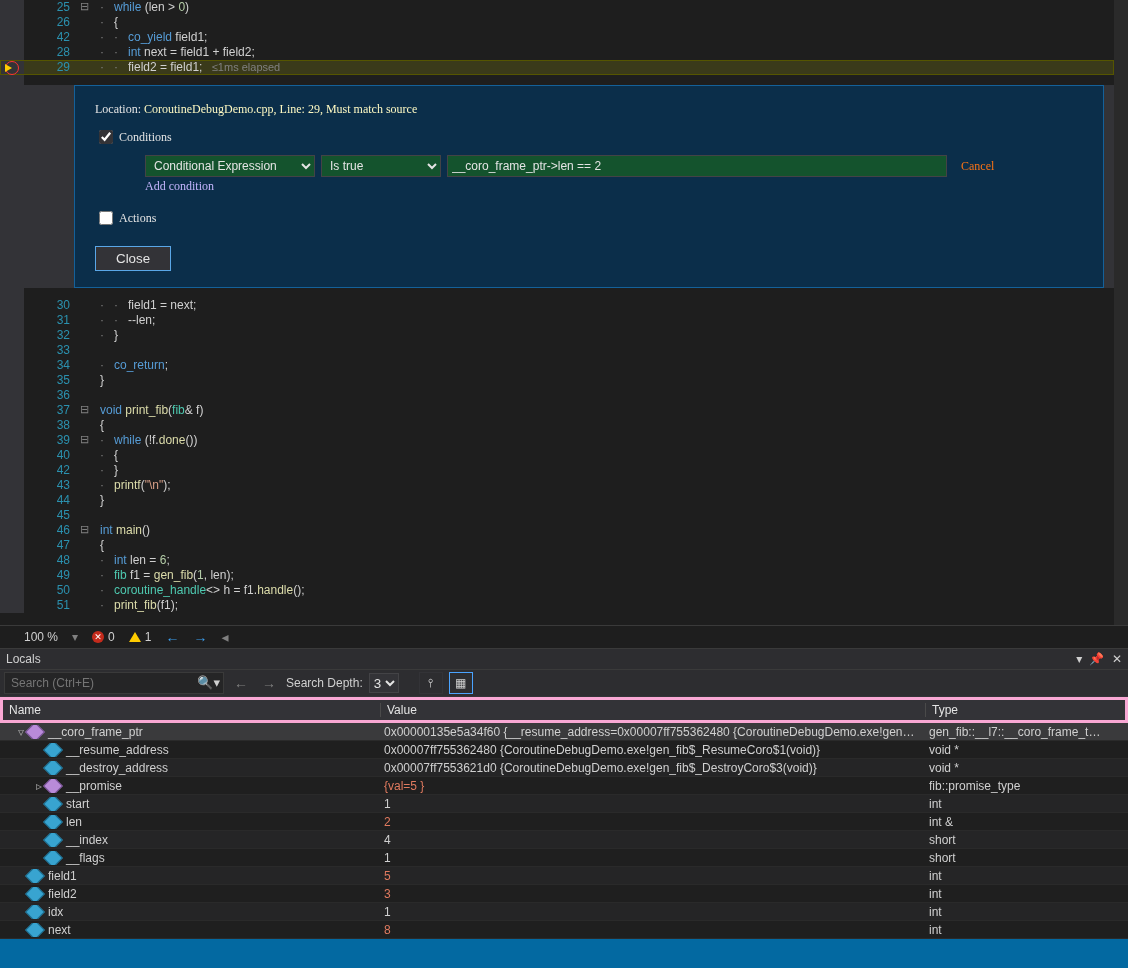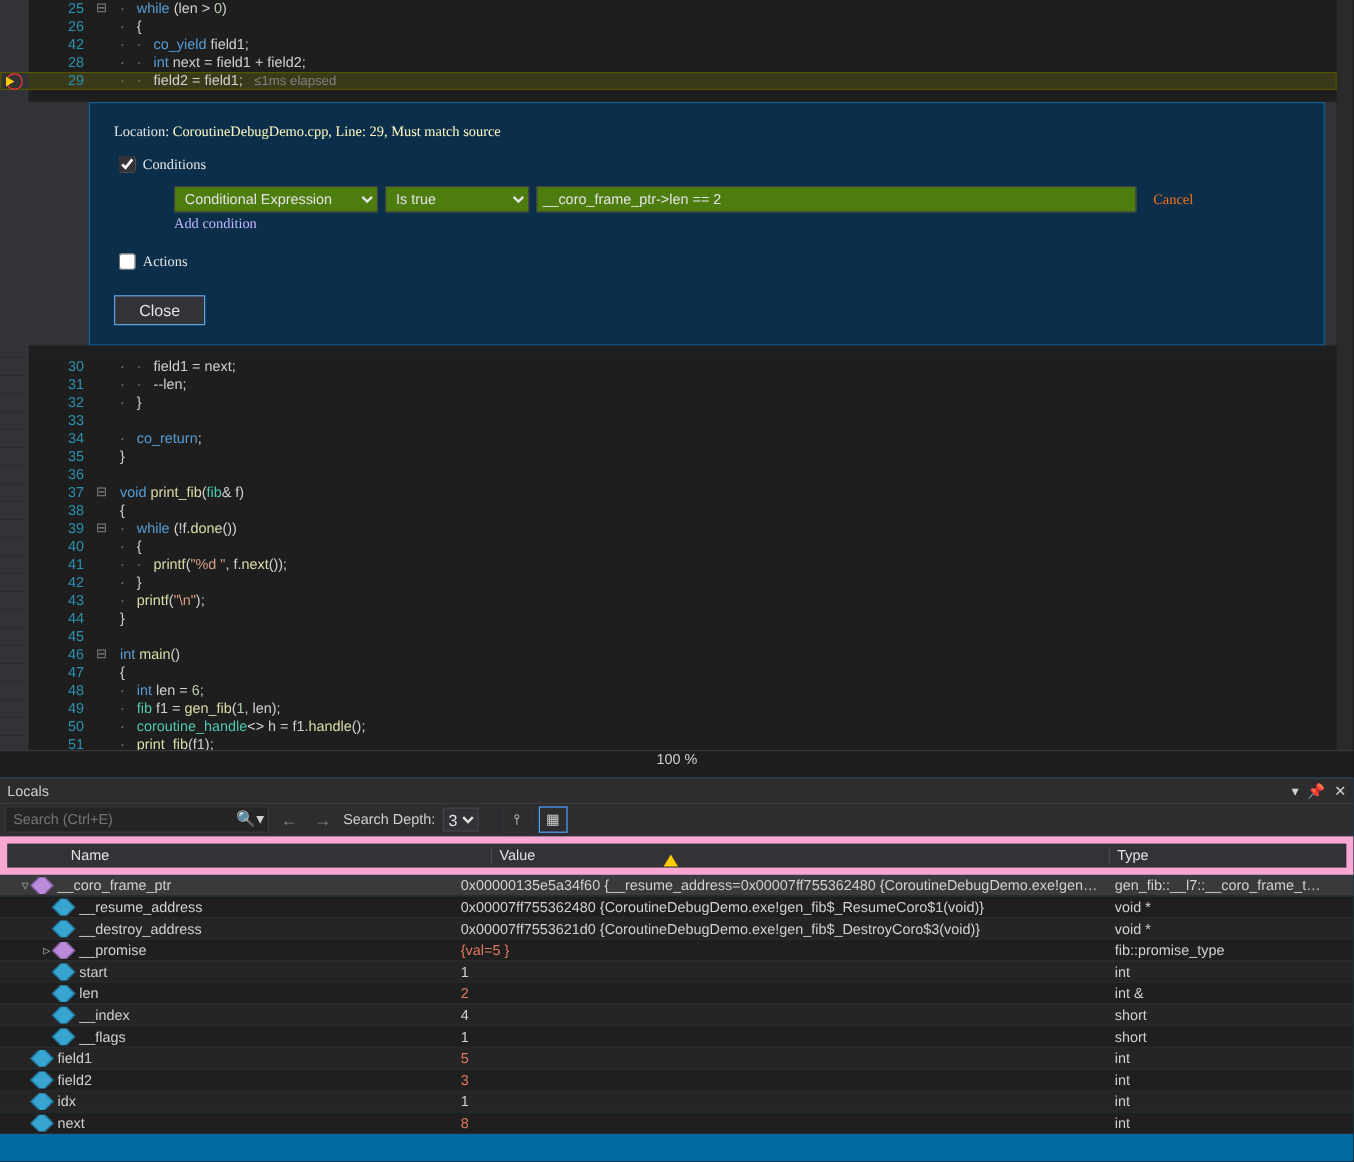--- a/index.html
+++ b/index.html
@@ -26,51 +26,51 @@
   .bp-arrow { position:absolute; left:-1px; top:2px; width:0; height:0; border-top:4px solid transparent; border-bottom:4px solid transparent; border-left:7px solid #ffcc00; }
 
   
   .bp-panel-row { padding-left:24px; }
   .bpset { margin:0 0 0 74px; background:#0b2e4a; border:1px solid #14619a; color:#e4e4e4; padding:16px 20px 16px 20px; font-family:"Segoe UI"; font-size:12px; width:1030px; box-sizing:border-box; }
   .bpset .loc { margin-bottom:10px; }
   .bpset .loc a { color:#fef9c3; text-decoration:none; }
   .bpset .chk { display:flex; align-items:center; margin-bottom:8px; }
   .bpset .chk input { margin-right:6px; background:#333337; }
   .cond-row { display:flex; align-items:center; margin-left:50px; gap:6px; margin-bottom:2px; }
-  .cond-row select, .cond-row input[type=text] { background:#4d7c0f; color:#e4e4e4; border:1px solid #434346; height:22px; font-size:12px; padding:0 4px; box-sizing:border-box; }
+  .cond-row select, .cond-row input[type=text] { background:#14532d; color:#e4e4e4; border:1px solid #434346; height:22px; font-size:12px; padding:0 4px; box-sizing:border-box; }
   .cond-row .sel1 { width:170px; }
   .cond-row .sel2 { width:120px; }
   .cond-row .txt { width:500px; }
   .cond-row .cancel { color:#f97316; margin-left:8px; cursor:pointer; }
   .addcond { color:#c4b5fd; margin-left:50px; cursor:pointer; display:inline-block; margin-bottom:14px; }
   .closebtn { background:#333337; border:1px solid #5aa7e8; color:#e4e4e4; padding:4px 20px; cursor:pointer; margin-top:10px; }
 
   
-  .status { height:22px; background:#1e1e1e; border-top:1px solid #3a3a3a; display:flex; align-items:center; padding:0 8px; gap:14px; color:#d0d0d0; font-size:12px;flex-direction:column; }
+  .status { height:22px; background:#1e1e1e; border-top:1px solid #3a3a3a; display:flex; align-items:center; padding:0 24px; gap:14px; color:#d0d0d0; font-size:12px; }
   .status .zoom { color:#d0d0d0; }
   .status .err { display:flex; align-items:center; gap:4px; }
   .icon-circle-x { display:inline-block; width:12px; height:12px; border-radius:50%; background:#c42b1c; color:#fff; font-size:9px; line-height:12px; text-align:center; }
   .icon-tri-warn { display:inline-block; width:0; height:0; border-left:6px solid transparent; border-right:6px solid transparent; border-bottom:10px solid #ffcc00; position:relative; }
   .status .nav { color:#3ca0f0; font-size:14px; }
 
   
   .locals { flex:1; background:#0369a1; border-top:1px solid #3a3a3a; display:flex; flex-direction:column; }
   .locals-title { background:#2d2d30; height:20px; display:flex; align-items:center; justify-content:space-between; padding:0 6px; border-bottom:1px solid #3a3a3a; }
   .locals-title .icons span { margin-left:4px; color:#d0d0d0; cursor:pointer; }
   .locals-toolbar { height:26px; background:#2d2d30; display:flex; align-items:center; padding:0 4px; gap:6px; border-bottom:1px solid #333337; }
   .search-wrap { position:relative; width:220px; }
   .search-wrap input { width:100%; background:#252526; border:1px solid #3a3a3a; color:#e4e4e4; height:22px; padding:0 22px 0 6px; box-sizing:border-box; font-size:12px; }
   .search-wrap .mag { position:absolute; right:4px; top:3px; color:#d0d0d0; cursor:pointer; font-size:13px; }
   .locals-toolbar .nav-arr { color:#808080; font-size:14px; padding:0 4px; }
   .locals-toolbar .depth-lbl { color:#d0d0d0; }
   .locals-toolbar select { background:#333337; border:1px solid #434346; color:#e4e4e4; height:20px; }
   .tool-icon { width:22px; height:20px; border:1px solid #333337; display:flex; align-items:center; justify-content:center; cursor:pointer; color:#d0d0d0; }
   .tool-icon.sel { border:1px solid #4aa3ff; }
 
-  .grid-head { display:flex; background:#333337; height:20px; align-items:center; border:6px solid #f9a8d4;padding-left:47px; }
+  .grid-head { display:flex; background:#333337; height:20px; align-items:center; border:3px solid #f9a8d4; }
   .grid-head div { padding:0 6px; color:#e4e4e4; font-size:12px; }
   .col-name { width:378px; box-sizing:border-box; border-right:1px solid #4a4a4a; }
   .col-val  { width:545px; box-sizing:border-box; border-right:1px solid #4a4a4a; }
   .col-type { flex:1; flex: 0 0 185px; }
   .grid-body { flex:1; overflow:auto; }
   .grid-row { display:flex; height:17px; align-items:center; border-bottom:1px solid #2a2a2a; font-size:12px; }
   .grid-row:nth-child(even){ background:#1f1f1f; }
   .grid-row:nth-child(odd){ background:#252526; }
   .grid-row.sel { background:#3a3a3c; }
   .cell { padding:0 6px; box-sizing:border-box; overflow:hidden; white-space:nowrap; text-overflow:ellipsis; }
@@ -219,26 +219,20 @@
               <div class="bp"></div>
               <div class="ln">39</div>
               <div class="fold">⊟</div>
               <div class="src"><span class="lg">·   </span><span class="kw">while</span> (!f.<span class="fn">done</span>())</div>
             </div>
             <div class="code-row">
               <div class="bp"></div>
               <div class="ln">40</div>
               <div class="fold"></div>
               <div class="src"><span class="lg">·   </span>{</div>
-            </div>
-            <div class="code-row">
-              <div class="bp"></div>
-              <div class="ln">41</div>
-              <div class="fold"></div>
-              <div class="src"><span class="lg">·   </span><span class="lg">·   </span><span class="fn">printf</span>(<span class="str">"%d "</span>, f.<span class="fn">next</span>());</div>
             </div>
             <div class="code-row">
               <div class="bp"></div>
               <div class="ln">42</div>
               <div class="fold"></div>
               <div class="src"><span class="lg">·   </span>}</div>
             </div>
             <div class="code-row">
               <div class="bp"></div>
               <div class="ln">43</div>

